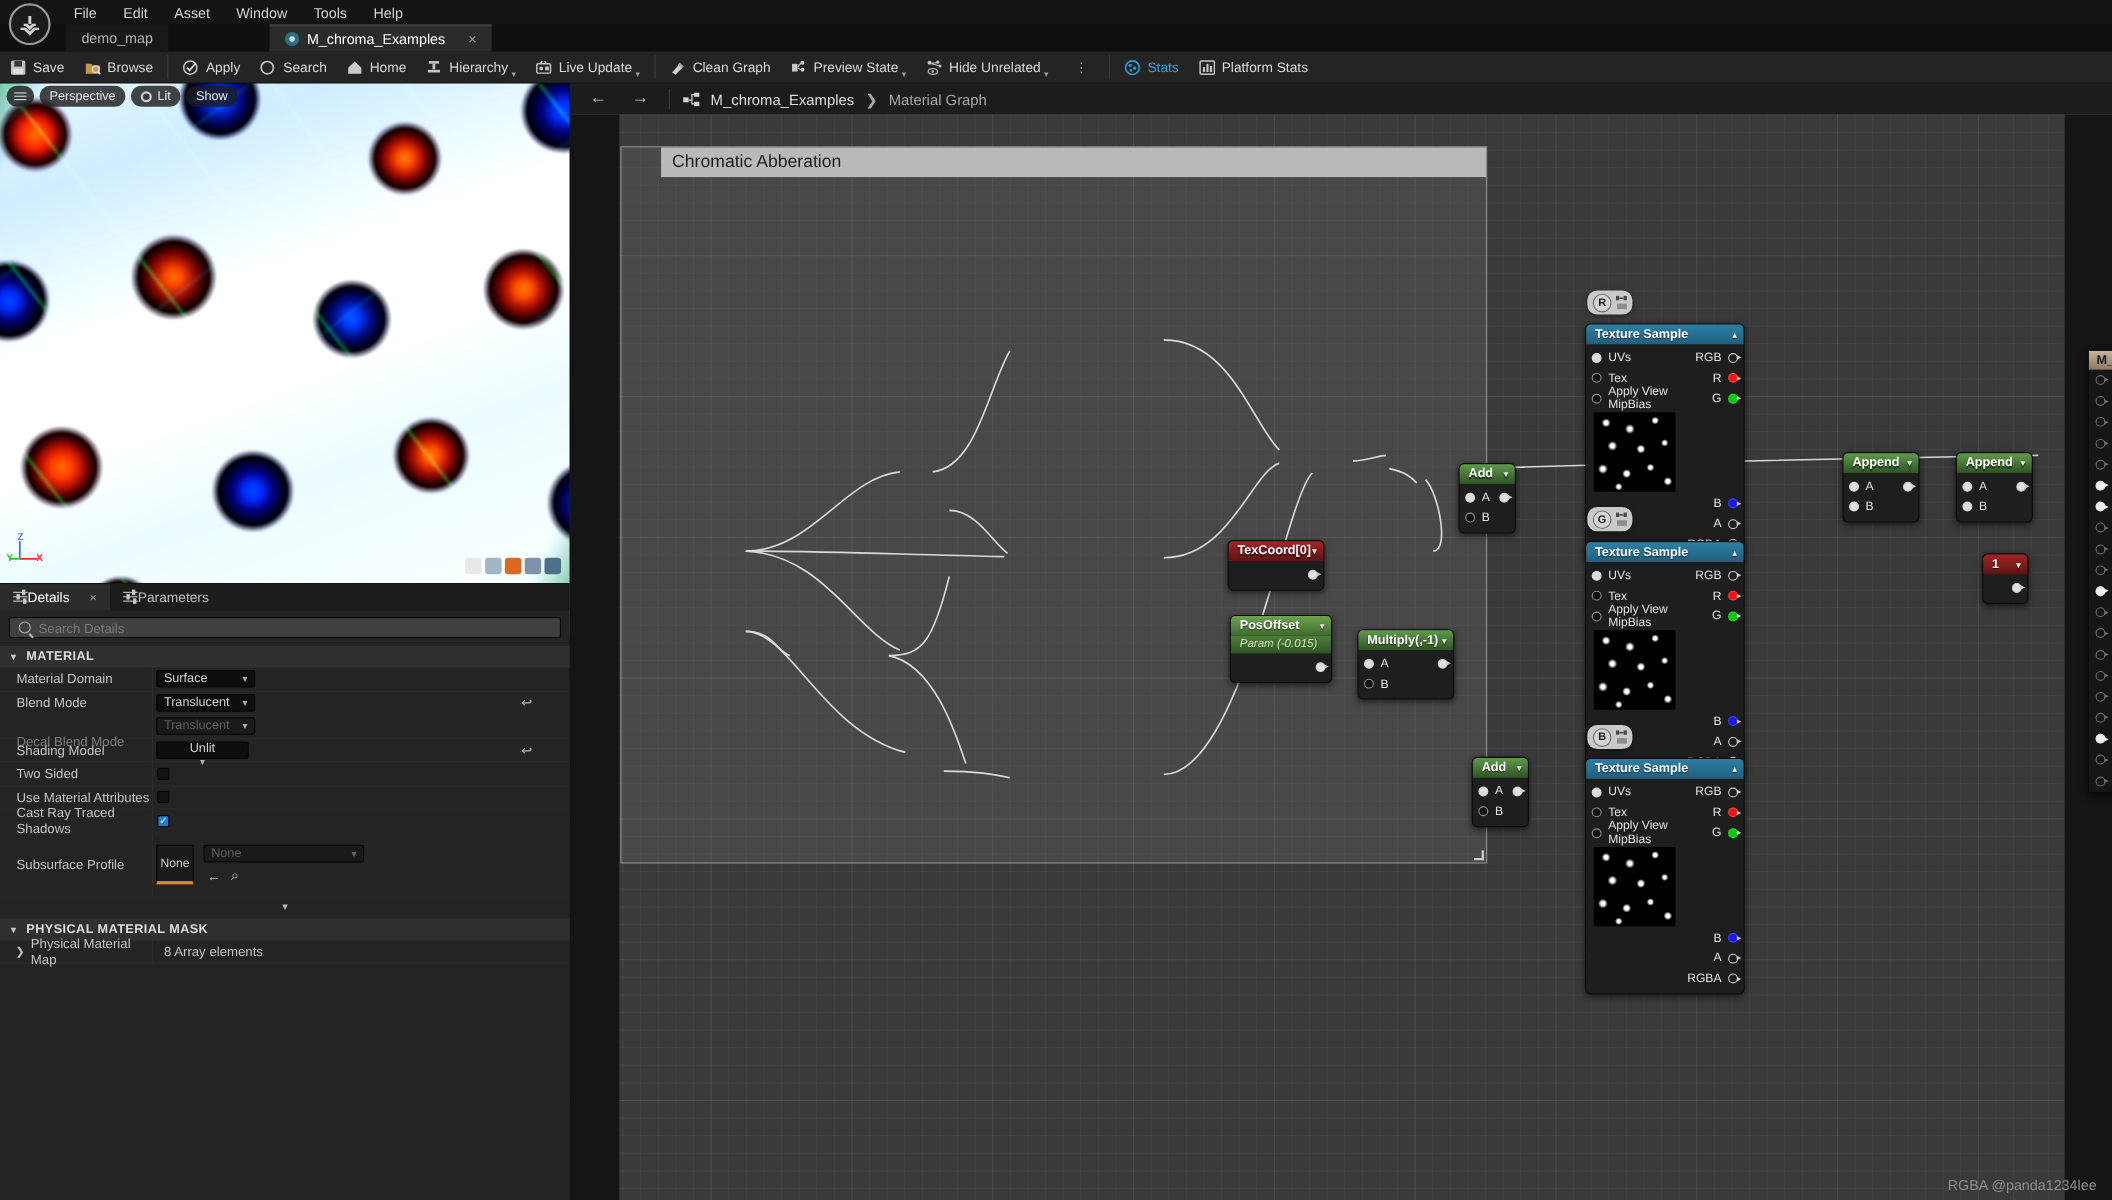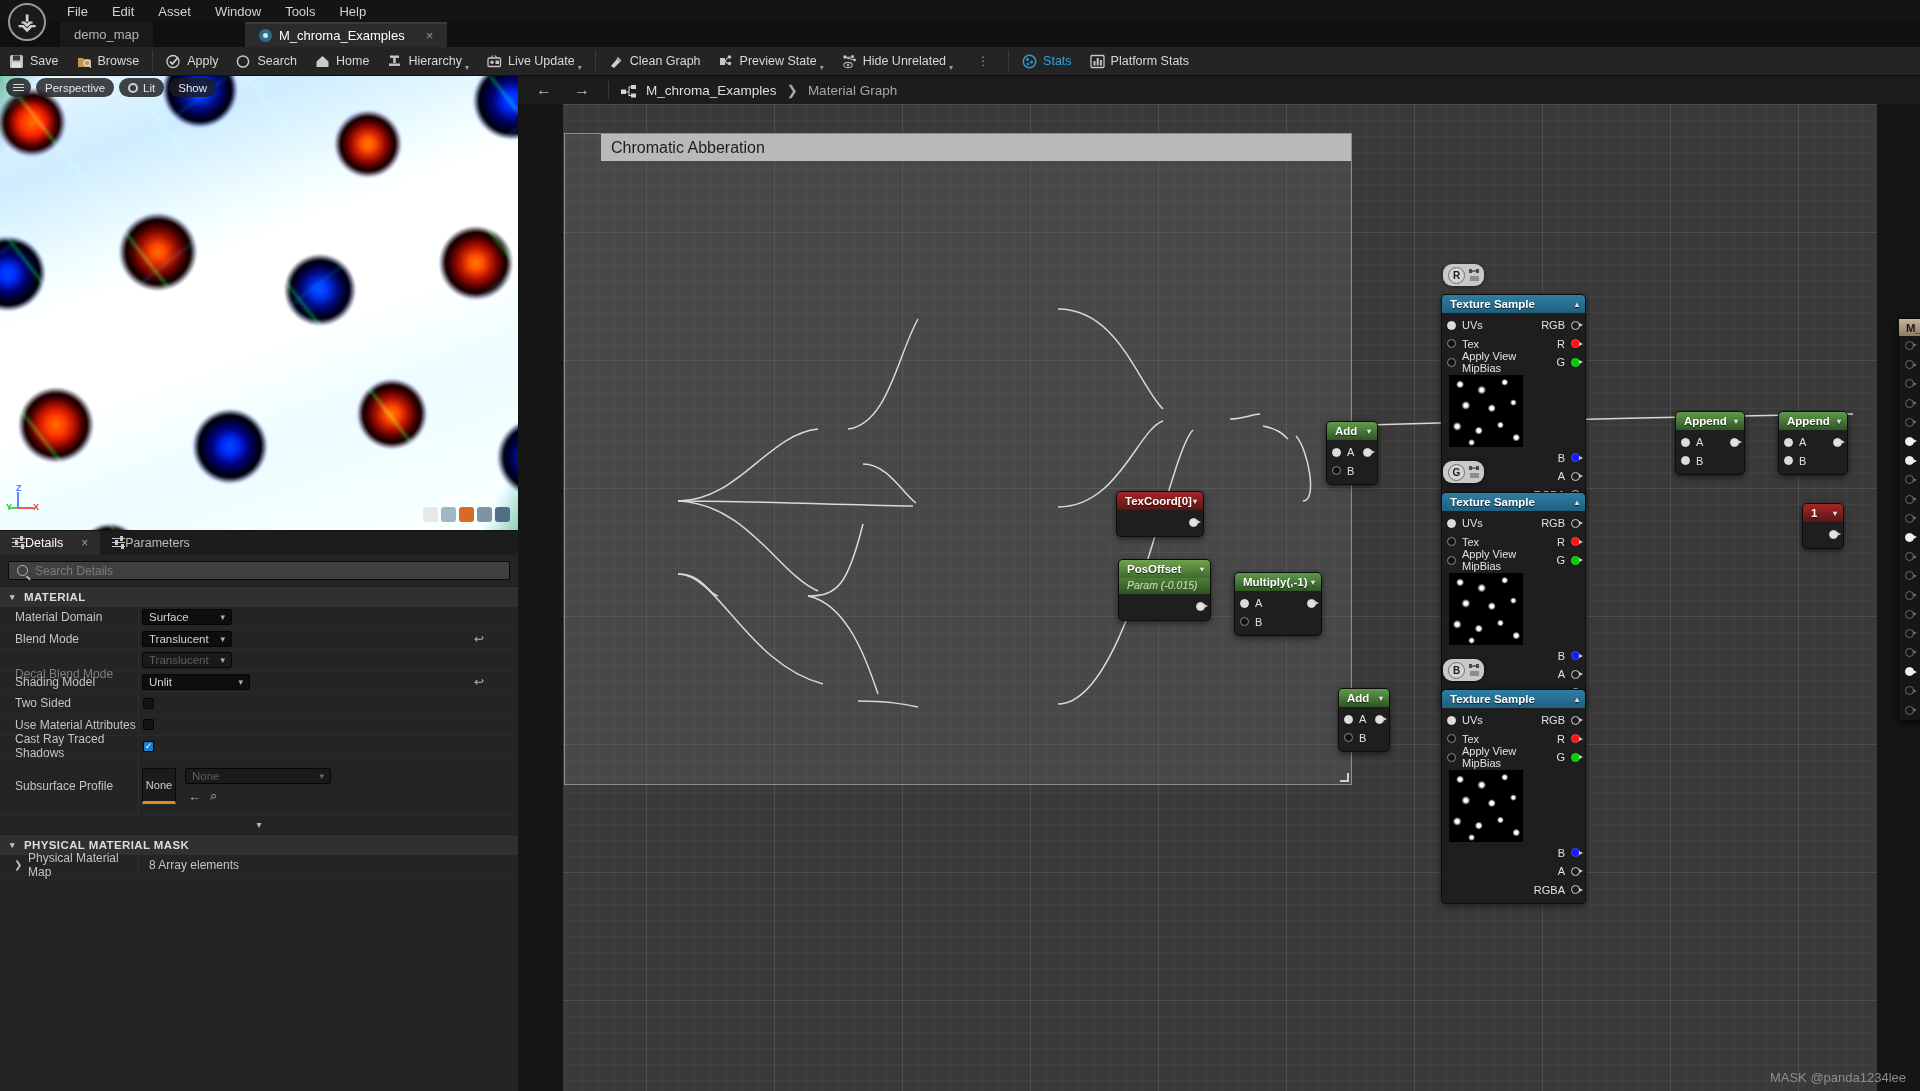--- a/index.html
+++ b/index.html
@@ -467,21 +467,21 @@
         <div class="pval">
           <div class="combo dim" style="width: 90px;">
             <span>Translucent</span>
             <span style="font-size: 9px; color: rgb(176, 176, 176);">▾</span>
           </div>
         </div>
       </div>
       <div class="prow">
         <div class="plabel">Shading Model</div>
         <div class="pval">
-          <div class="combo" style="width: 108px;">
+          <div class="combo" style="width: 84px; flex-direction: column;">
             <span>Unlit</span>
             <span style="font-size: 9px; color: rgb(176, 176, 176);">▾</span>
           </div>
           <span class="revert">↩</span>
         </div>
       </div>
       <div class="prow">
         <div class="plabel">Two Sided</div>
         <div class="pval">
           <div class="cb"></div>
@@ -1162,13 +1162,13 @@
             <span class="respin">
               <b></b>
               <s></s>
             </span>
           </div>
         </div>
       </div>
   </div>
 </div>
 
-<div class="watermark">MASK @panda1234lee</div>
+<div class="watermark">RGBA @panda1234lee</div>
 
 </body></html>

